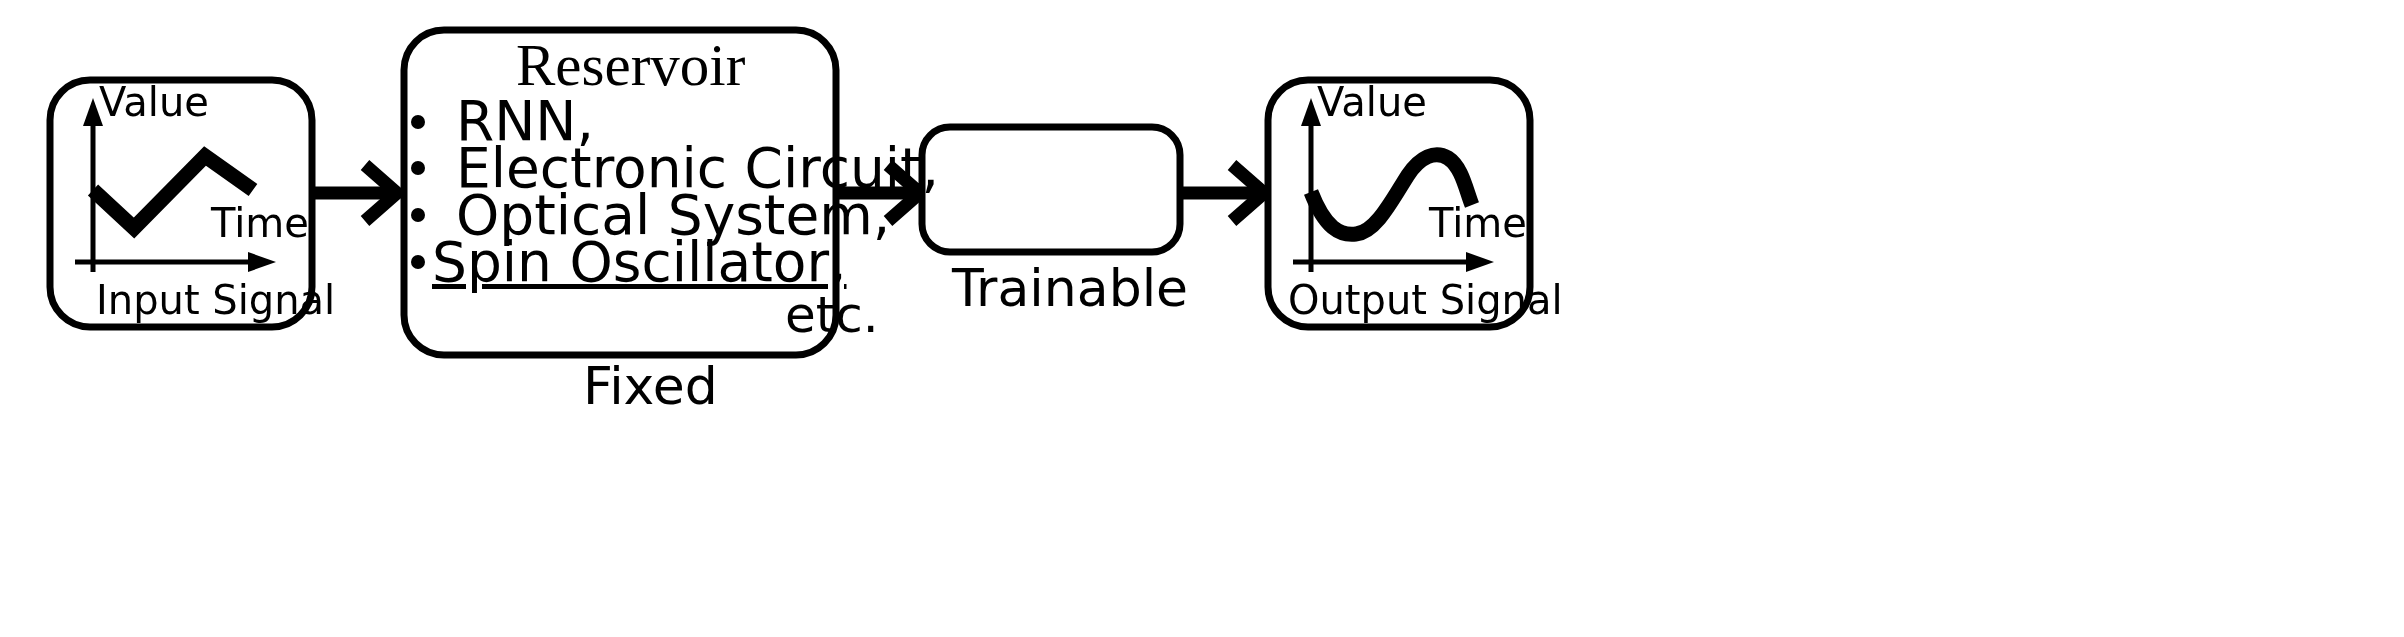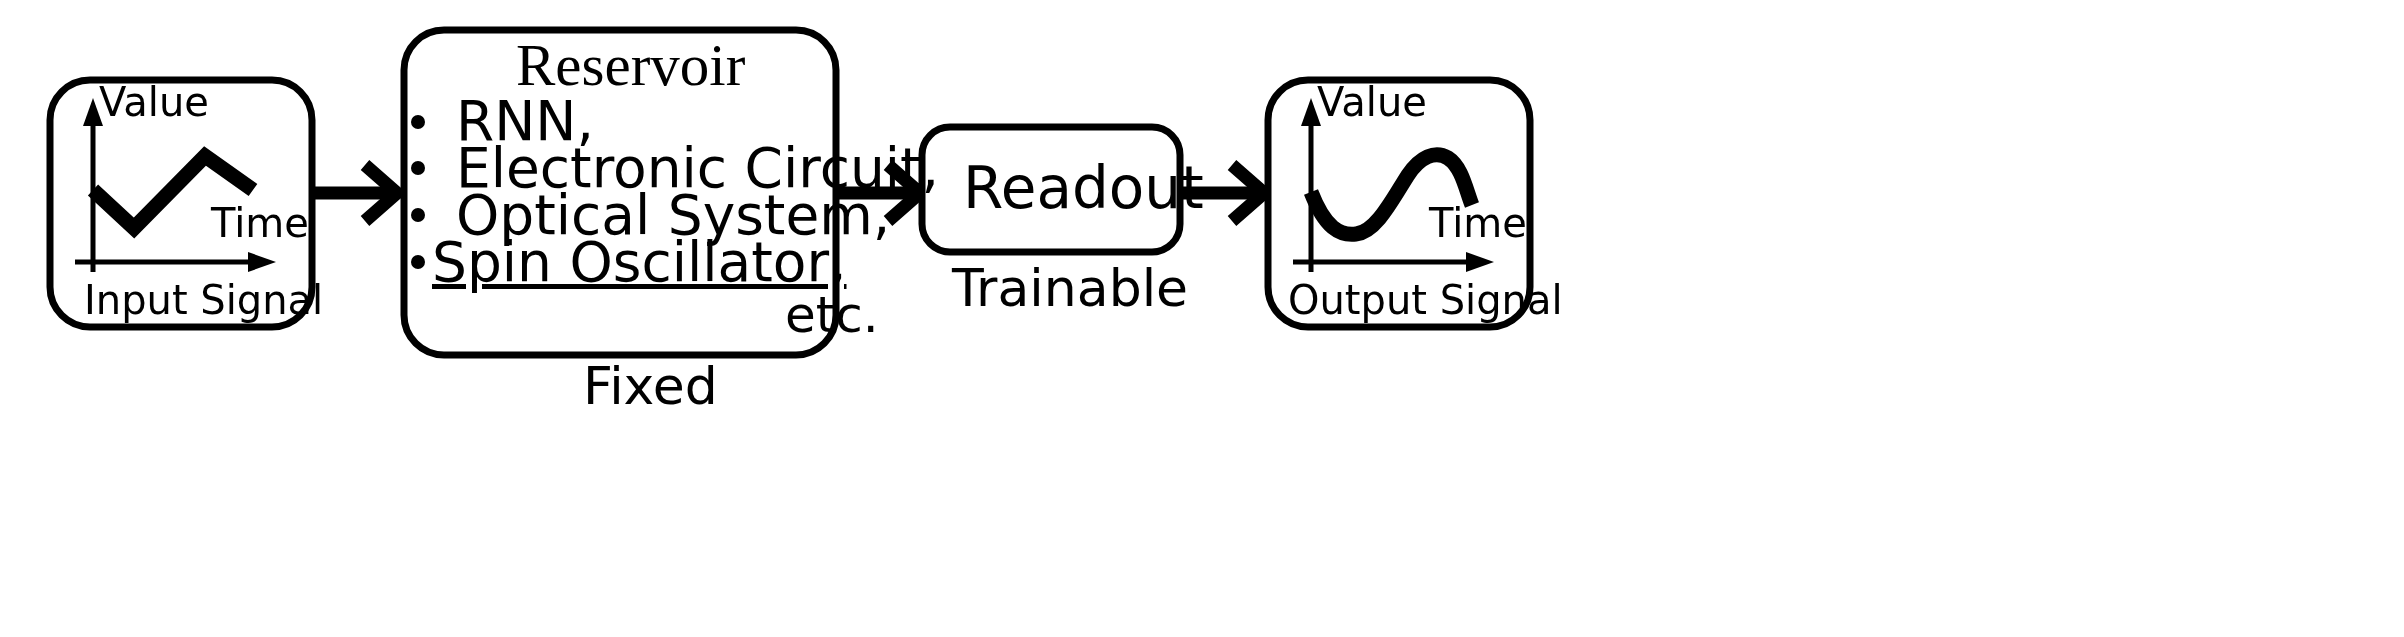--- a/index.html
+++ b/index.html
@@ -165,33 +165,32 @@
       </g>
 
       <path class="signal-path-smooth" d="M 1311,192 C 1325,228 1340,236 1356,234 C 1376,232 1392,200 1408,175
                C 1420,157 1435,150 1448,158 C 1462,167 1466,190 1472,205"></path>
     </g>
 
   </svg>
 
   <div class="txt t-axis-label" style="left:99px; top:82px;">Value</div>
   <div class="txt t-axis-label" style="left:211px; top:203px;">Time</div>
-  <div class="txt t-caption" style="left:84px; top:280px;">Input Signal</div>
+  <div class="txt t-caption" style="left:96px; top:280px;">Input Signal</div>
 
   <div class="txt t-box-title" style="left:516px; top:36px;">Reservoir</div>
 
   <div class="txt t-bullet" style="left:456px; top:141px;">Electronic Circuit,</div>
   <div class="txt t-bullet" style="left:456px; top:94px;">RNN,</div>
   <div class="txt t-bullet" style="left:456px; top:188px;">Optical System,</div>
   <div class="txt t-bullet" style="left:432px; top:235px;text-decoration:underline;">Spin Oscillator,</div>
 
   <div class="txt t-etc" style="left:741px; top:290px;margin-left:44px;">etc.</div>
 
   <div class="txt t-under" style="left:583px; top:360px;">Fixed</div>
 
-  <div class="txt t-readout" style="left:963px; top:159px;">Readout</div>
   <div class="txt t-under" style="left:952px; top:262px;">Trainable</div>
 
   <div class="txt t-axis-label" style="left:1317px; top:82px;">Value</div>
   <div class="txt t-axis-label" style="left:1429px; top:203px;">Time</div>
   <div class="txt t-caption" style="left:1288px; top:280px;">Output Signal</div>
 
 </div>
 
 </body></html>

